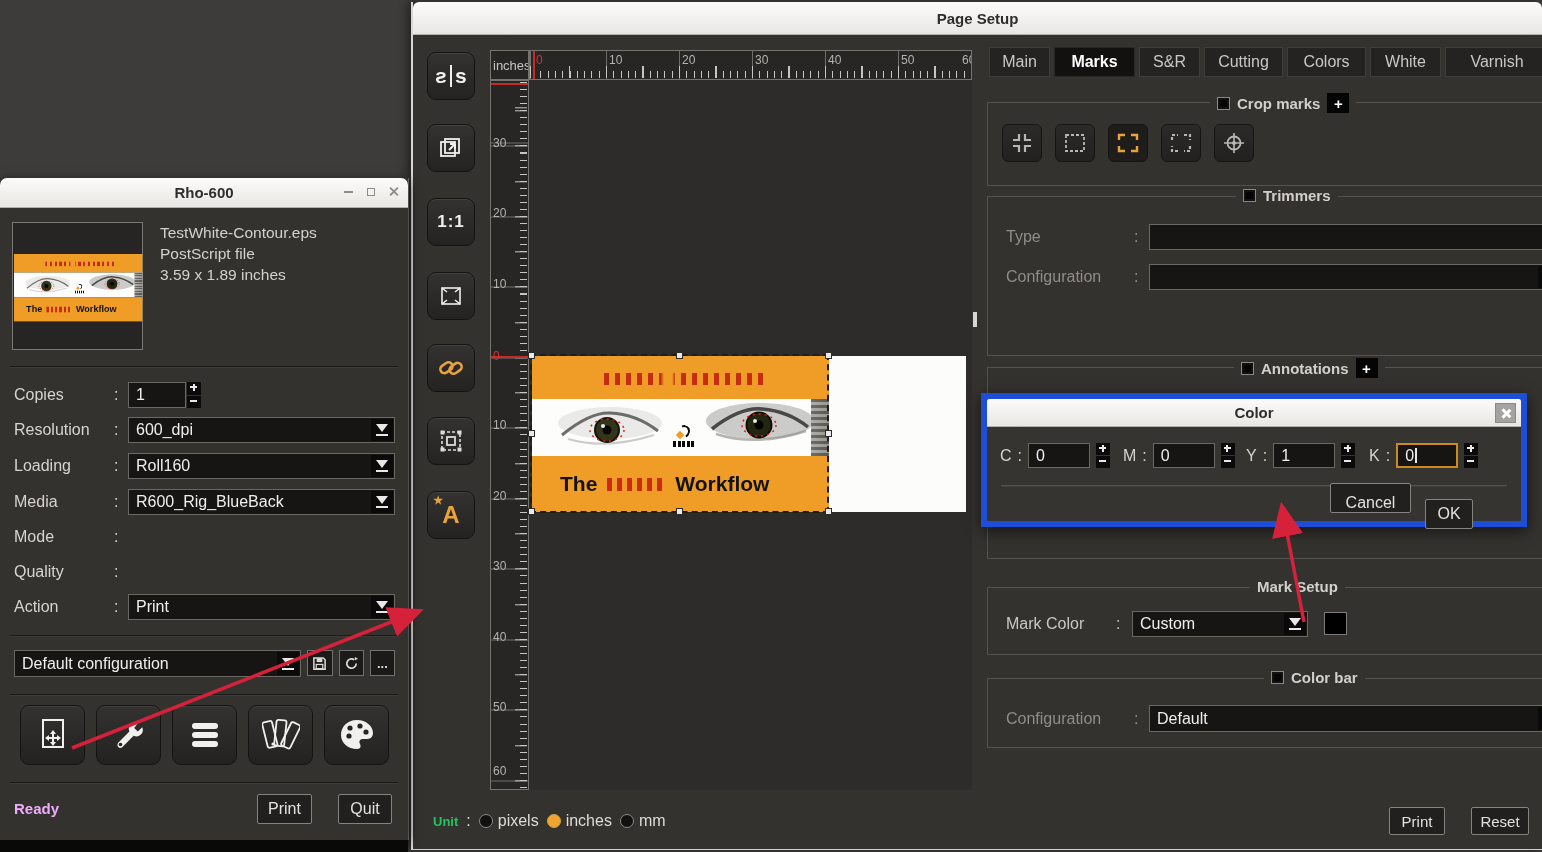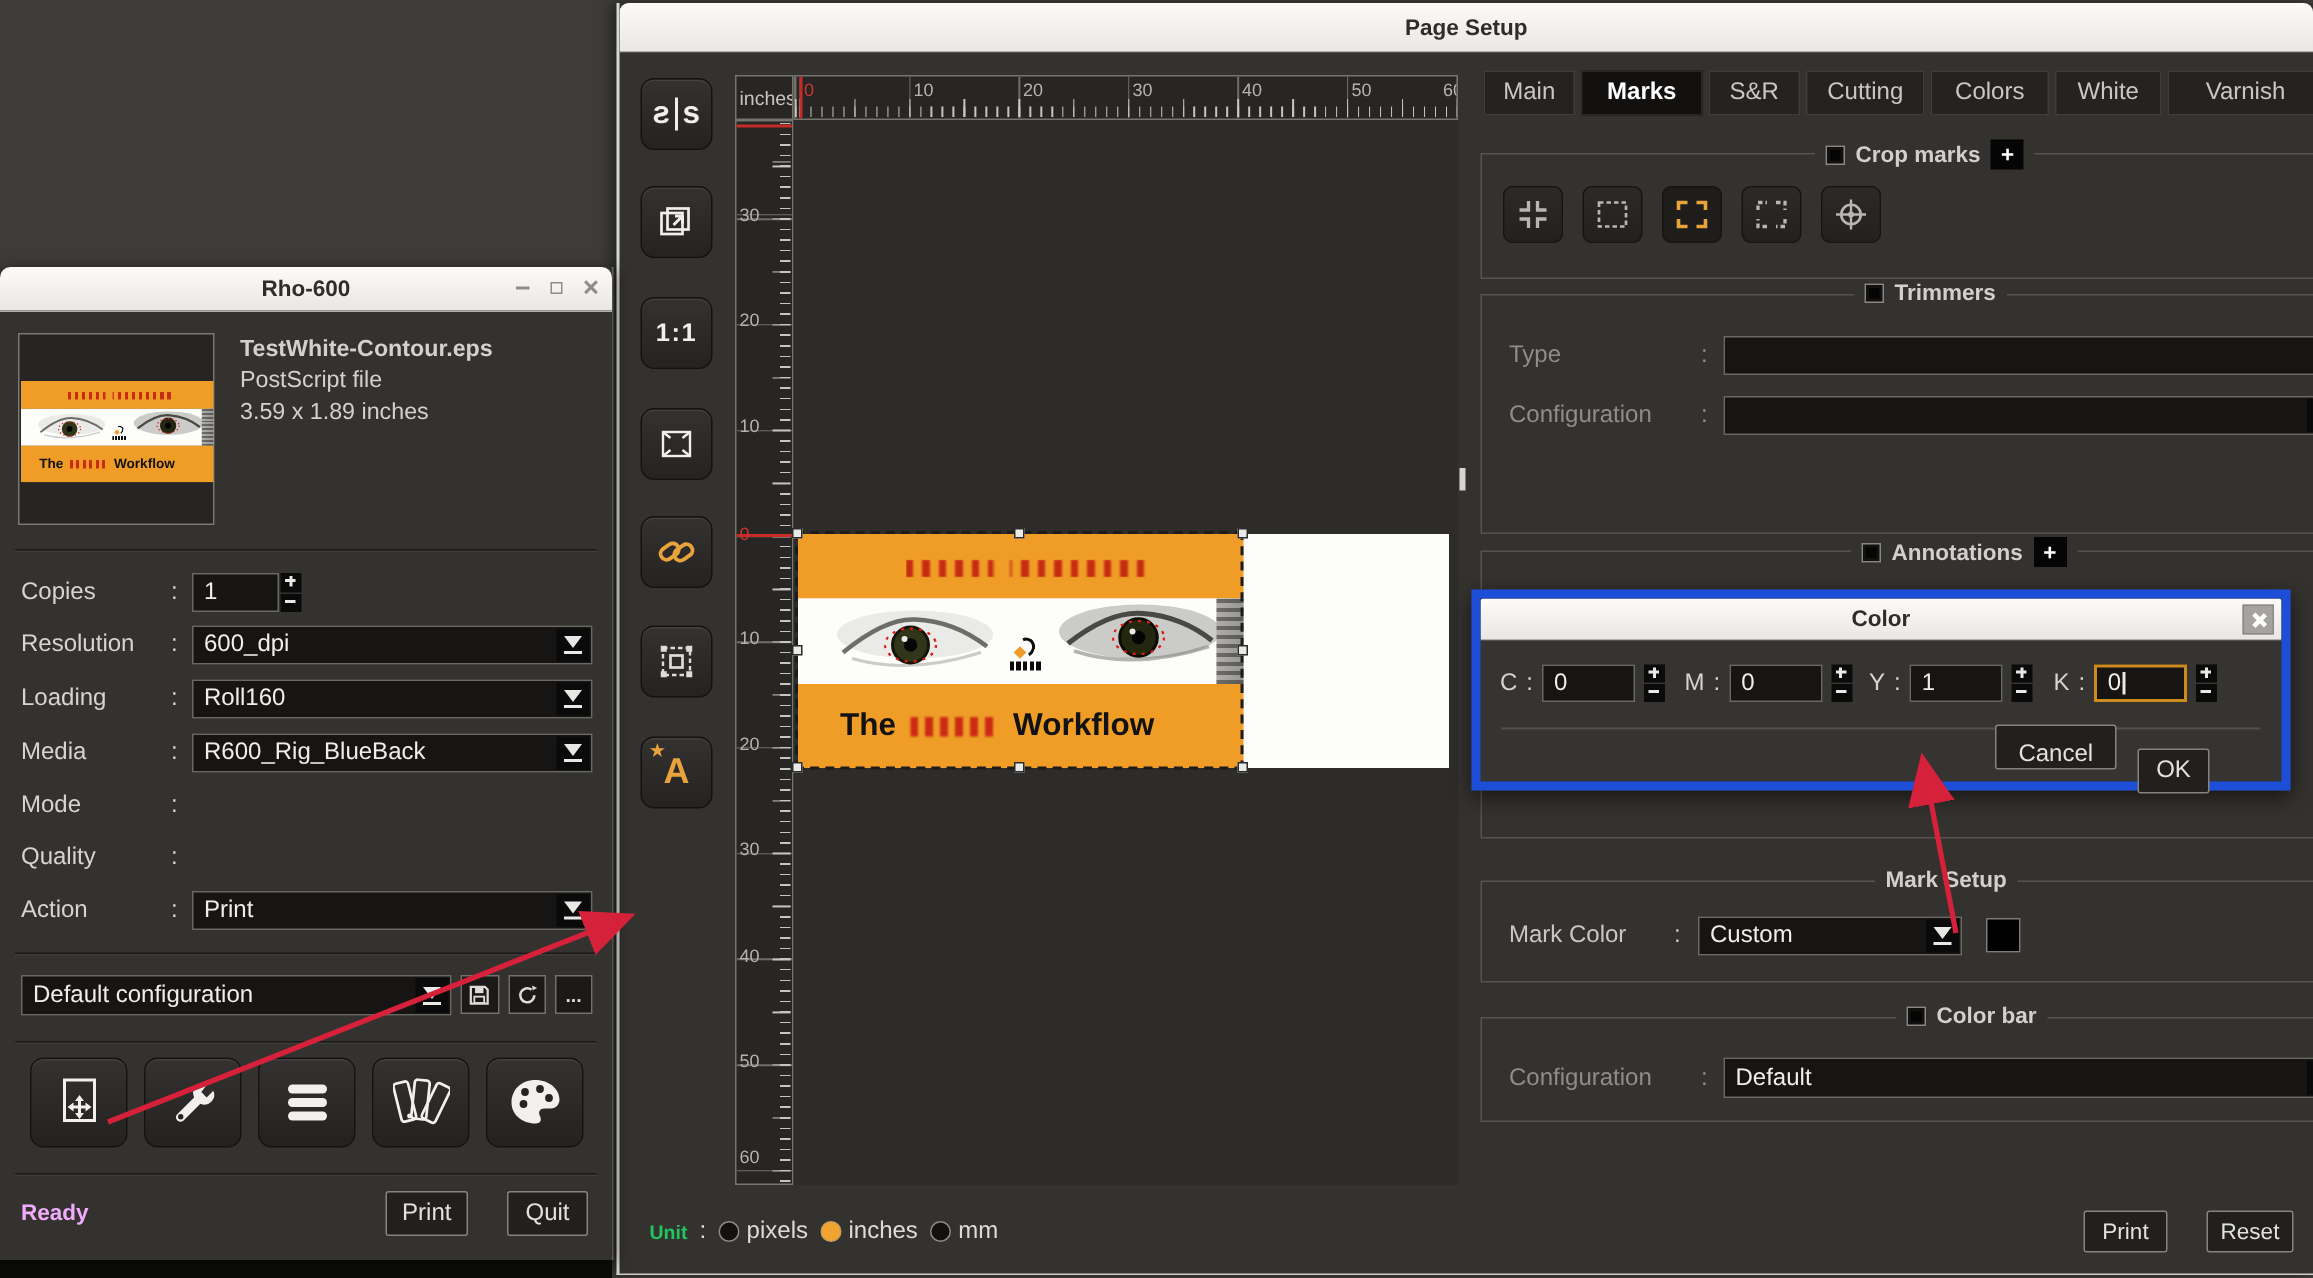--- a/index.html
+++ b/index.html
@@ -44,21 +44,21 @@
   .sep { position:absolute; left:10px; right:10px; height:1px; background:#1b1a18;
     box-shadow:0 1px 0 rgba(255,255,255,.05); }
 
   
   #left-win { position:absolute; left:0; top:178px; width:408px; height:662px;
     background:#34322f; box-shadow:2px 2px 10px rgba(0,0,0,.55), 1px 0 0 #7c7a76; }
   #thumb-box { position:absolute; left:12px; top:44px; width:131px; height:128px;
     background:#262523; border:1px solid #7b7975; }
   #thumb-scale { position:absolute; left:1px; top:31px; transform:scale(.432); transform-origin:top left; }
   #file-info { position:absolute; left:160px; top:44px; color:#d3d1ce; font-size:15.5px; line-height:21px; }
-  #file-info .fname { font-weight:bold; }
+  #file-info .fname { font-weight:normal; }
   .frow { position:absolute; left:14px; right:13px; height:26px; display:flex; align-items:center; }
   .frow .lbl { width:100px; color:#d6d4d1; font-size:16px; }
   .frow .col { width:14px; color:#d6d4d1; font-size:16px; }
   .frow .field { flex:1; height:26px; }
   #cfg-row { position:absolute; left:14px; top:472px; right:13px; height:27px; display:flex; gap:6px; }
   #cfg-dd { width:296px; height:27px; }
   .mini-btn { width:26px; height:26px; background:#1b1a19; border:1px solid #73716d; color:#dddcd9;
     display:flex; align-items:center; justify-content:center; font-size:13px; font-weight:bold; }
   .big-btn { position:absolute; top:527px; width:65px; height:60px; border-radius:9px;
     background:linear-gradient(#343230,#232220); border:1px solid #151413;

